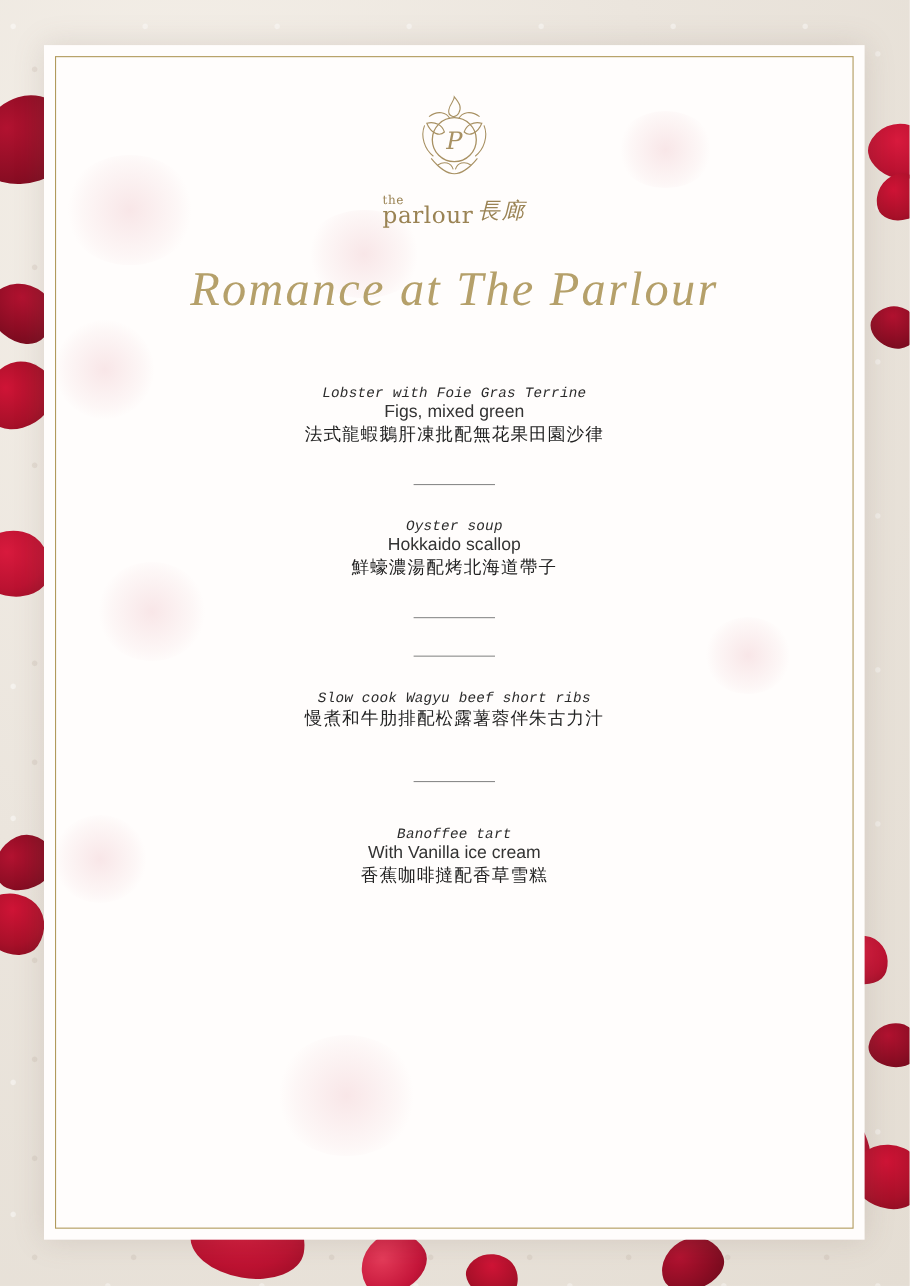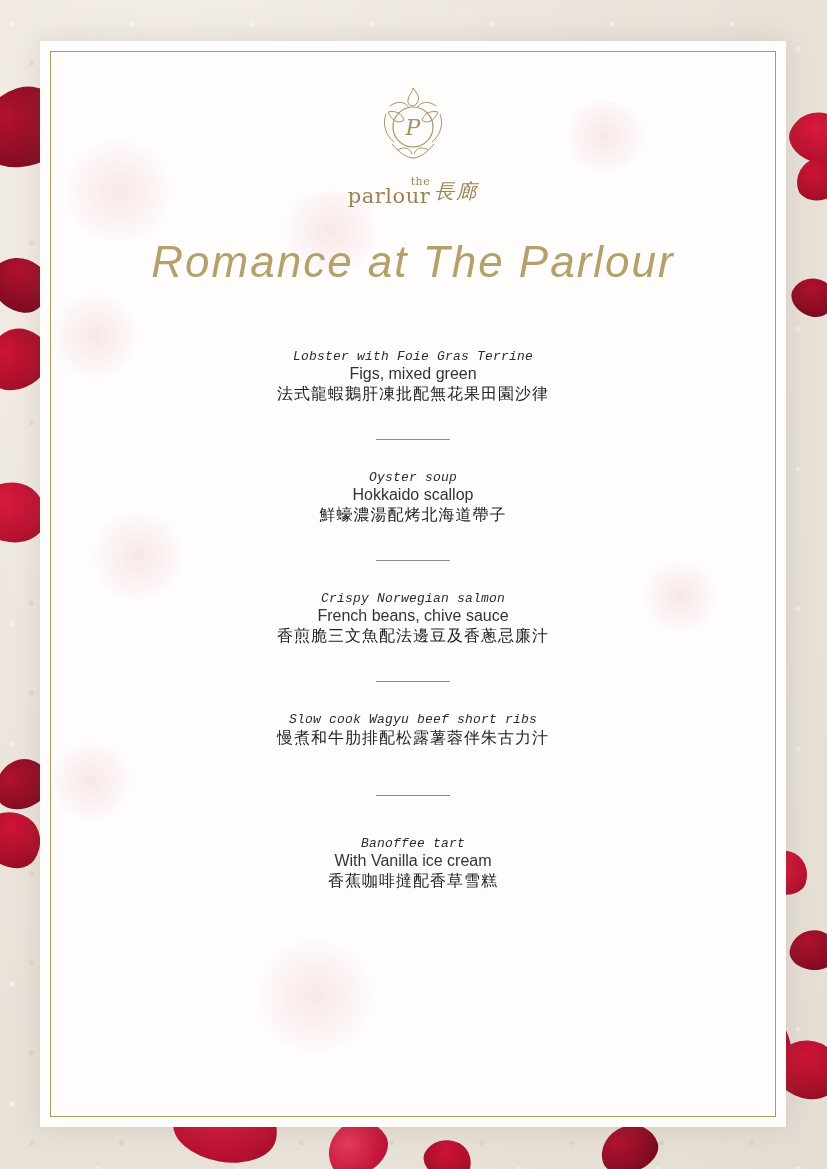--- a/index.html
+++ b/index.html
@@ -85,36 +85,36 @@
     margin-top: 2px;
     display: flex;
     align-items: flex-end;
     justify-content: center;
     gap: 4px;
   }
   .logo-en {
     font-family: "DejaVu Serif", serif;
     color: #9a8354;
     line-height: 0.95;
-    text-align: right;
+    text-align: left;
   }
   .logo-en .small { font-size: 11px; letter-spacing: 0.5px; }
   .logo-en .big { font-size: 21px; letter-spacing: 0.5px; }
   .logo-cn {
     font-family: "DejaVu Serif", serif;
     font-size: 20px;
     color: #9a8354;
     letter-spacing: 2px;
     padding-bottom: 2px;
     font-style: italic;
   }
 
   .title {
     margin-top: 30px;
-    font-family: Liberation Sans, sans-serif;
+    font-family: Liberation Serif, serif;
     font-style: italic;
     font-size: 44px;
     letter-spacing: 2px;
     color: #b5a06a;
     text-shadow: 0 1px 0 rgba(255,255,255,0.8);
   }
 
   .courses {
     margin-top: 62px;
   }
@@ -297,25 +297,20 @@
         <div class="divider tall"></div>
 
         <div class="course">
           <div class="course-name">Oyster soup</div>
           <div class="course-desc">Hokkaido scallop</div>
           <div class="course-cn">鮮蠔濃湯配烤北海道帶子</div>
         </div>
 
         <div class="divider tall"></div>
 
-        <div class="course">
-          <div class="course-name">Crispy Norwegian salmon</div>
-          <div class="course-desc">French beans, chive sauce</div>
-          <div class="course-cn">香煎脆三文魚配法邊豆及香蔥忌廉汁</div>
-        </div>
 
         <div class="divider tall"></div>
 
         <div class="course">
           <div class="course-name">Slow cook Wagyu beef short ribs</div>
           <div class="course-cn">慢煮和牛肋排配松露薯蓉伴朱古力汁</div>
         </div>
 
         <div class="divider tall" style="margin:46px auto 40px auto;"></div>
 

